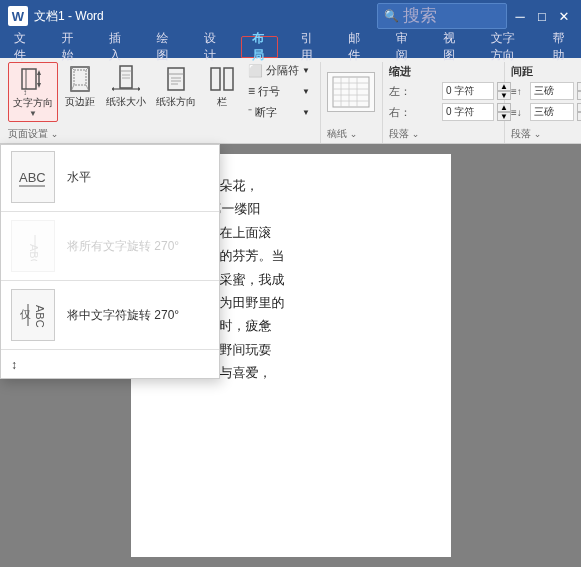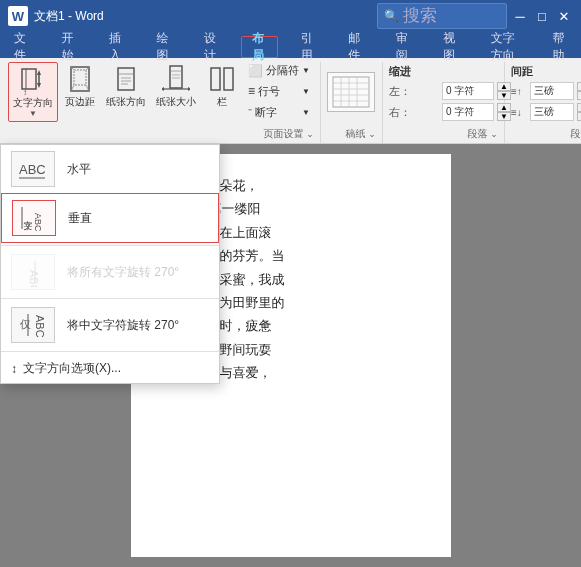--- a/index.html
+++ b/index.html
@@ -128,21 +128,21 @@
       border-right: 1px solid #d8d8d8;
       padding: 0 6px 2px 4px;
       min-width: fit-content;
     }
     .ribbon-group:last-child { border-right: none; }
     .ribbon-group-label {
       font-size: 10px;
       color: #666;
       margin-top: auto;
       padding-top: 2px;
-      text-align: right;
+      text-align: left;
       width: 100%;
     }
     .ribbon-buttons {
       display: flex;
       align-items: flex-start;
       gap: 2px;
       flex: 1;
     }
     .ribbon-btn {
       display: flex;
@@ -242,21 +242,21 @@
       padding: 6px 10px;
       gap: 12px;
       cursor: pointer;
     }
     .dropdown-item.selected {
       border: 1.5px solid #e04a4a;
       background: white;
     }
     .dropdown-item-icon {
       width: 44px;
-      height: 36px;
+      height: 52px;
       border: 1px solid #ccc;
       background: #f7f7f7;
       display: flex;
       align-items: center;
       justify-content: center;
       font-size: 16px;
       flex-shrink: 0;
     }
     .dropdown-item-icon.disabled-icon {
       opacity: 0.45;
@@ -387,44 +387,44 @@
               <line x1="5" y1="27" x2="8" y2="21" stroke="#888" stroke-width="0.8"></line>
               <line x1="23" y1="27" x2="20" y2="21" stroke="#888" stroke-width="0.8"></line>
             </svg>
           </div>
           <div class="btn-label">页边距</div>
         </div>
 
         <div class="ribbon-btn">
           <div class="btn-icon">
             <svg width="28" height="32" viewBox="0 0 28 32">
-              <rect x="6" y="4" width="16" height="22" fill="none" stroke="#555" stroke-width="1.5"></rect>
-              <line x1="6" y1="10" x2="22" y2="10" stroke="#888" stroke-width="0.8"></line>
-              <line x1="9" y1="14" x2="19" y2="14" stroke="#888" stroke-width="0.7"></line>
-              <line x1="9" y1="17" x2="19" y2="17" stroke="#888" stroke-width="0.7"></line>
-              <line x1="9" y1="20" x2="16" y2="20" stroke="#888" stroke-width="0.7"></line>
-            </svg>
-          </div>
-          <div class="btn-label">纸张方向</div>
-        </div>
-
-        <div class="ribbon-btn">
-          <div class="btn-icon">
-            <svg width="28" height="32" viewBox="0 0 28 32">
               <rect x="8" y="2" width="12" height="22" fill="none" stroke="#555" stroke-width="1.5"></rect>
               <line x1="8" y1="7" x2="20" y2="7" stroke="#888" stroke-width="0.7"></line>
               <line x1="10" y1="11" x2="18" y2="11" stroke="#888" stroke-width="0.6"></line>
               <line x1="10" y1="14" x2="18" y2="14" stroke="#888" stroke-width="0.6"></line>
               <line x1="2" y1="25" x2="14" y2="25" stroke="#555" stroke-width="1.2"></line>
               <polygon points="2,23 2,27 -1,25" fill="#555"></polygon>
               <line x1="26" y1="25" x2="14" y2="25" stroke="#555" stroke-width="1.2"></line>
               <polygon points="26,23 26,27 29,25" fill="#555"></polygon>
             </svg>
           </div>
           <div class="btn-label">纸张大小</div>
+        </div>
+
+        <div class="ribbon-btn">
+          <div class="btn-icon">
+            <svg width="28" height="32" viewBox="0 0 28 32">
+              <rect x="6" y="4" width="16" height="22" fill="none" stroke="#555" stroke-width="1.5"></rect>
+              <line x1="6" y1="10" x2="22" y2="10" stroke="#888" stroke-width="0.8"></line>
+              <line x1="9" y1="14" x2="19" y2="14" stroke="#888" stroke-width="0.7"></line>
+              <line x1="9" y1="17" x2="19" y2="17" stroke="#888" stroke-width="0.7"></line>
+              <line x1="9" y1="20" x2="16" y2="20" stroke="#888" stroke-width="0.7"></line>
+            </svg>
+          </div>
+          <div class="btn-label">纸张方向</div>
         </div>
 
         <div class="ribbon-btn">
           <div class="btn-icon">
             <svg width="28" height="32" viewBox="0 0 28 32">
               <rect x="3" y="4" width="9" height="22" fill="none" stroke="#555" stroke-width="1.5"></rect>
               <rect x="16" y="4" width="9" height="22" fill="none" stroke="#555" stroke-width="1.5"></rect>
             </svg>
           </div>
           <div class="btn-label">栏</div>
@@ -526,31 +526,20 @@
     <div class="dropdown-item">
       <div class="dropdown-item-icon">
         <svg width="36" height="30" viewBox="0 0 36 30">
           <text x="4" y="20" font-size="13" fill="#555" font-family="sans-serif">ABC</text>
           <line x1="4" y1="24" x2="30" y2="24" stroke="#555" stroke-width="1"></line>
         </svg>
       </div>
       <span class="dropdown-item-text">水平</span>
     </div>
 
-    <div class="dropdown-item selected">
-      <div class="dropdown-item-icon" style="border:1.5px solid #e04a4a;background:#fff8f8">
-        <svg width="36" height="30" viewBox="0 0 36 30">
-
-          <text x="12" y="10" font-size="9" fill="#555" font-family="sans-serif" writing-mode="vertical-rl">文字</text>
-          <text x="22" y="10" font-size="9" fill="#555" font-family="sans-serif" writing-mode="vertical-rl">ABC</text>
-          <line x1="6" y1="4" x2="6" y2="26" stroke="#555" stroke-width="1"></line>
-        </svg>
-      </div>
-      <span class="dropdown-item-text">垂直</span>
-    </div>
 
     <div class="dropdown-divider"></div>
 
 
     <div class="dropdown-item" style="opacity:0.5">
       <div class="dropdown-item-icon disabled-icon">
         <svg width="36" height="30" viewBox="0 0 36 30">
           <text x="16" y="18" font-size="11" fill="#888" font-family="sans-serif" transform="rotate(90, 18, 15)">ABC</text>
           <line x1="20" y1="4" x2="20" y2="26" stroke="#888" stroke-width="1"></line>
         </svg>
@@ -568,21 +557,20 @@
           <line x1="13" y1="4" x2="13" y2="26" stroke="#555" stroke-width="1"></line>
         </svg>
       </div>
       <span class="dropdown-item-text">将中文字符旋转 270°</span>
     </div>
 
     <div class="dropdown-divider"></div>
 
     <div class="dropdown-footer">
       <span>↕</span>
-      <span>文字方向选项(X)...</span>
     </div>
   </div>
 
   <div class="doc-area">
     <div class="doc-page">
       <p>我想变成一朵花，</p>
       <p><span class="cursor-blink"></span>清晨，当第一缕阳</p>
       <p>瓣，让露珠在上面滚</p>
       <p>散发出淡淡的芬芳。当</p>
       <p>窟间忙碌地采蜜，我成</p>

